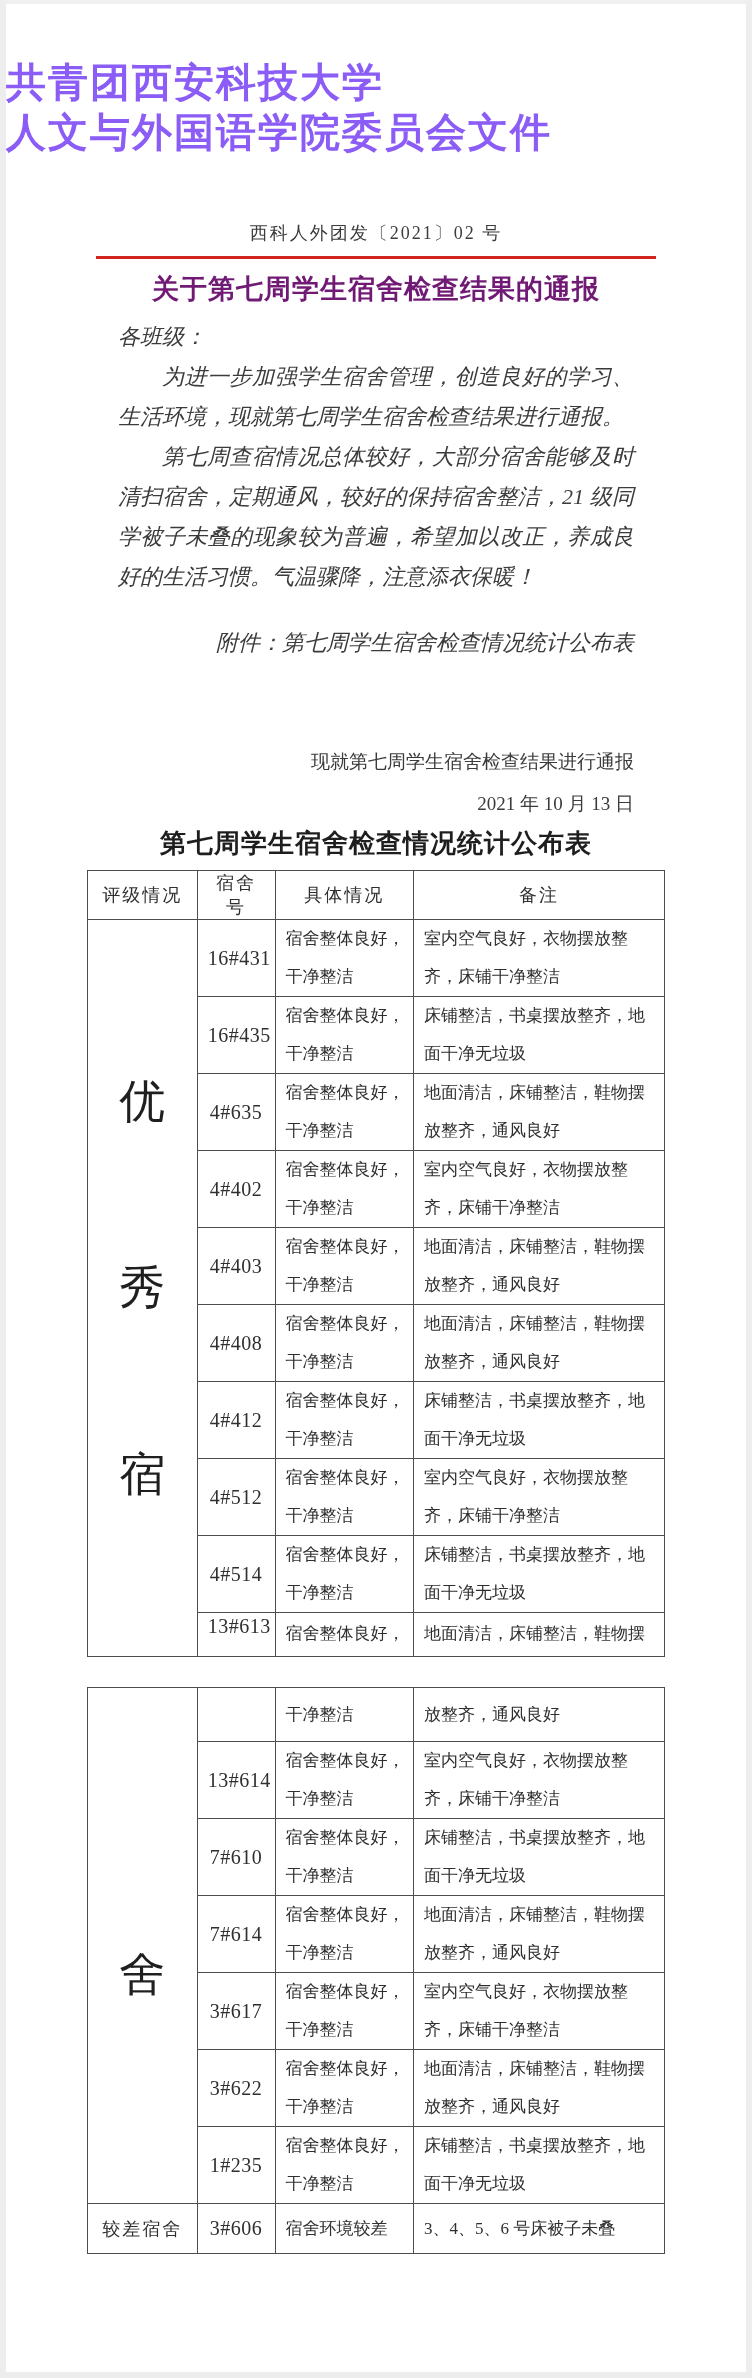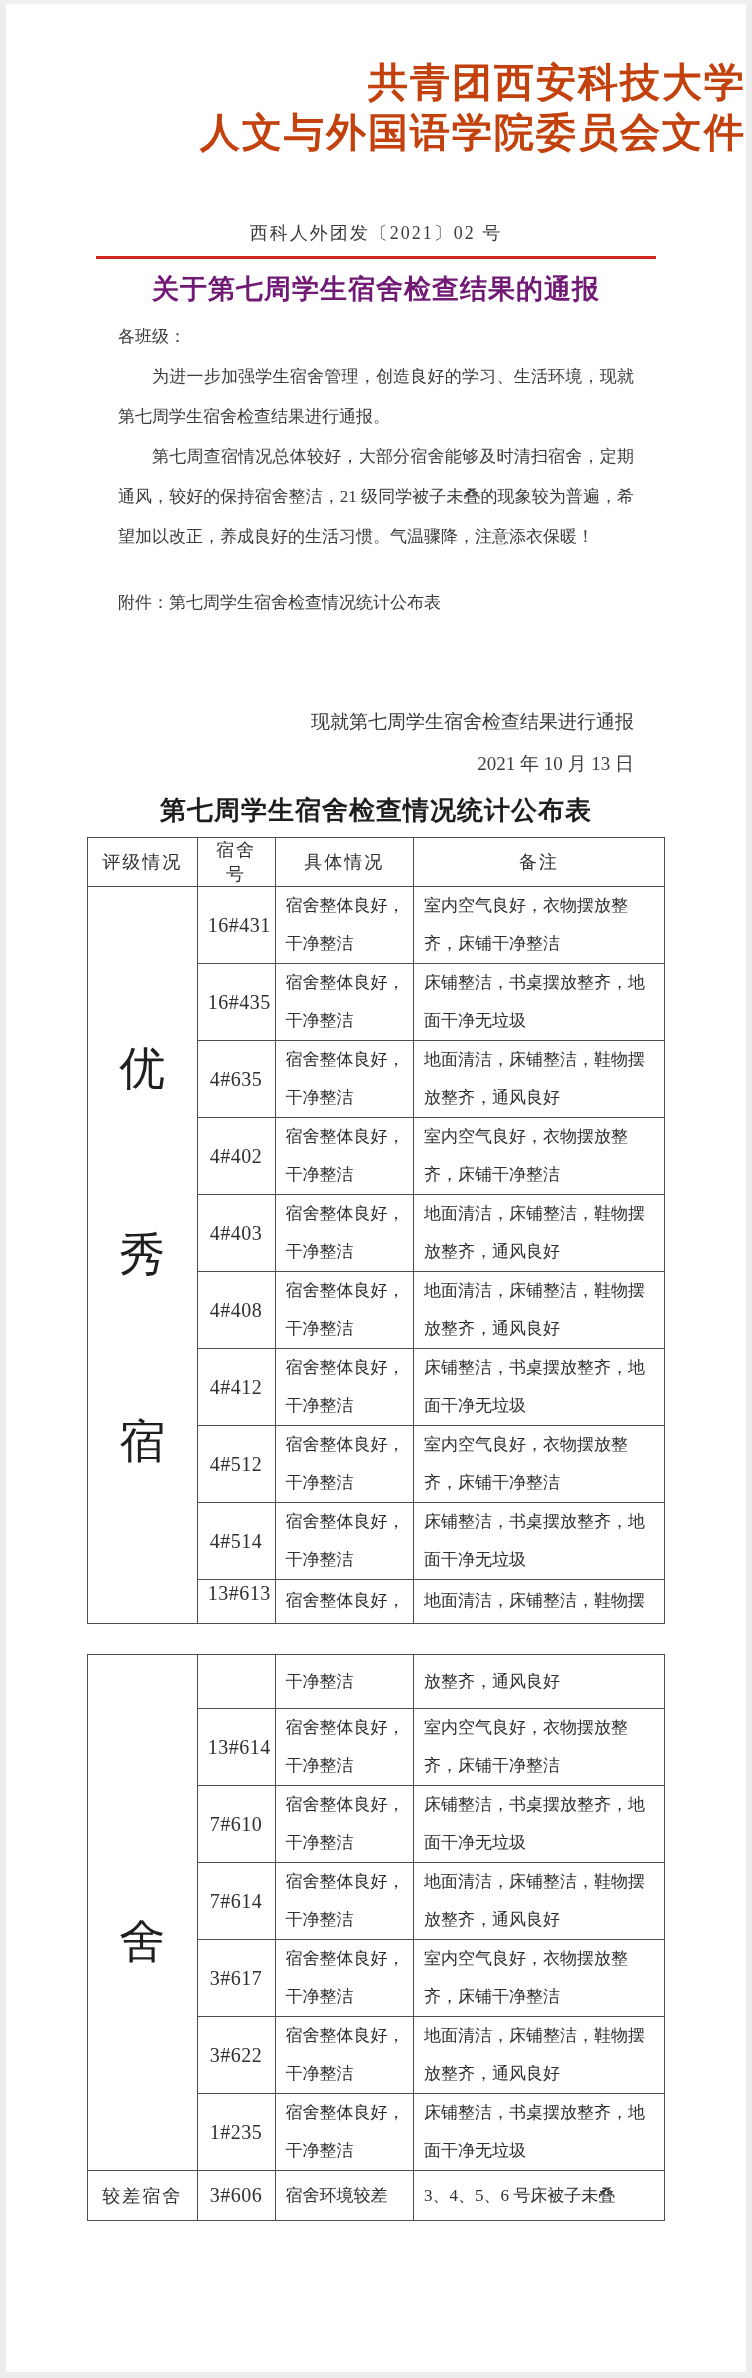--- a/index.html
+++ b/index.html
@@ -14,22 +14,22 @@
     border-bottom:6px solid #ededed;
     box-sizing:border-box;
     overflow:hidden;
     font-family:"Liberation Serif","DejaVu Serif",serif;
     color:#3f3f3f;
   }
   .inner{padding-top:54px;}
 
   
   .org-line{
-    text-align:right;
-    color:#c2410c;
+    text-align:left;
+    color:#8b5cf6;
     font-weight:bold;
     font-size:40px;
     line-height:50px;
     letter-spacing:2px;
   }
   .doc-number{
     margin-top:64px;
     text-align:center;
     font-size:18px;
     letter-spacing:2px;
@@ -48,45 +48,46 @@
     font-weight:bold;
     font-size:27px;
     letter-spacing:1px;
     color:#701a75;
     line-height:36px;
   }
 
   .notice-body{
     margin-top:8px;
     padding:0 112px;
-    font-size:17px;
+    font-size:22px;
     line-height:40px;
     color:#3b3b3b;
+    font-style:italic;
   }
   .salutation{margin-top:10px;}
   .para{text-indent:2em;text-align:justify;}
-  .attach-ref{margin-top:26px;}
+  .attach-ref{margin-top:26px;text-align:right;}
 
   .sig-block{
     margin-top:78px;
     padding-right:112px;
     text-align:right;
     font-size:19px;
     line-height:42px;
     color:#3b3b3b;
   }
   .attach-label{
     padding-left:112px;
     margin-top:12px;
     font-size:19px;
     line-height:40px;
   }
 
   .table-title{
-    margin-top:8px;
+    margin-top:1px;
     text-align:center;
     font-weight:bold;
     font-size:26px;
     letter-spacing:1px;
     color:#1e1e1e;
     line-height:36px;
   }
 
   table.insp{
     width:578px;

